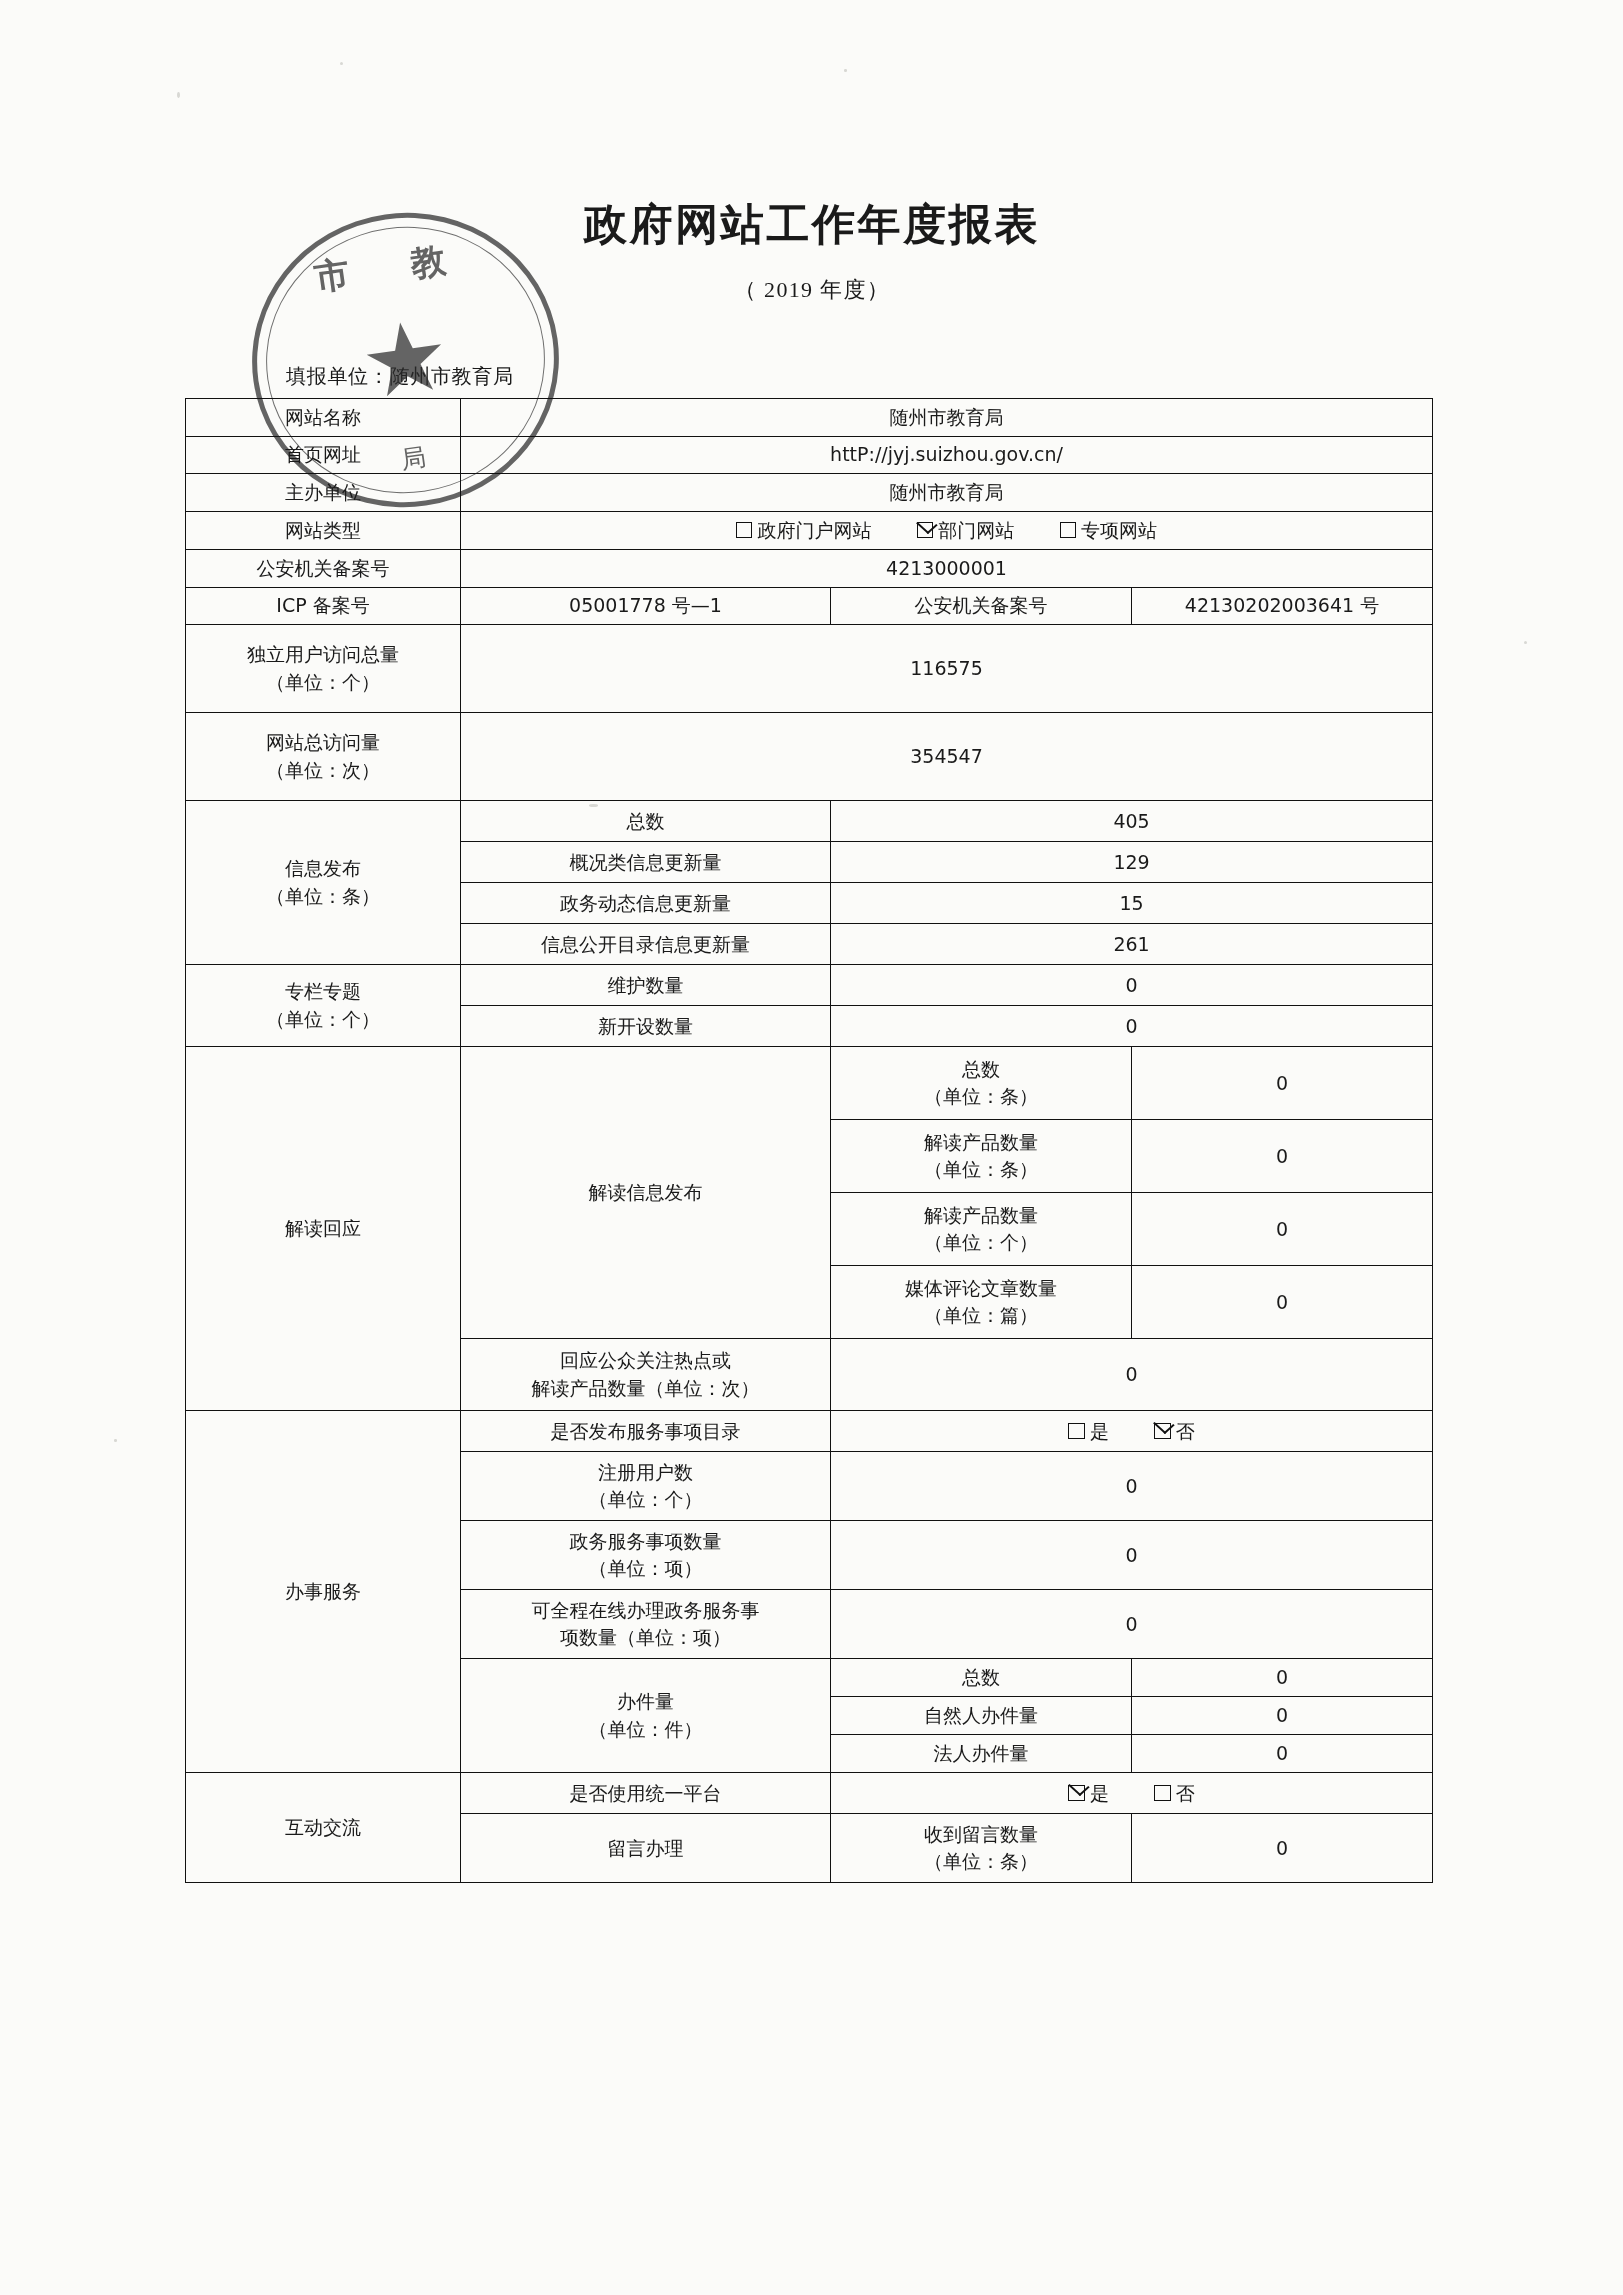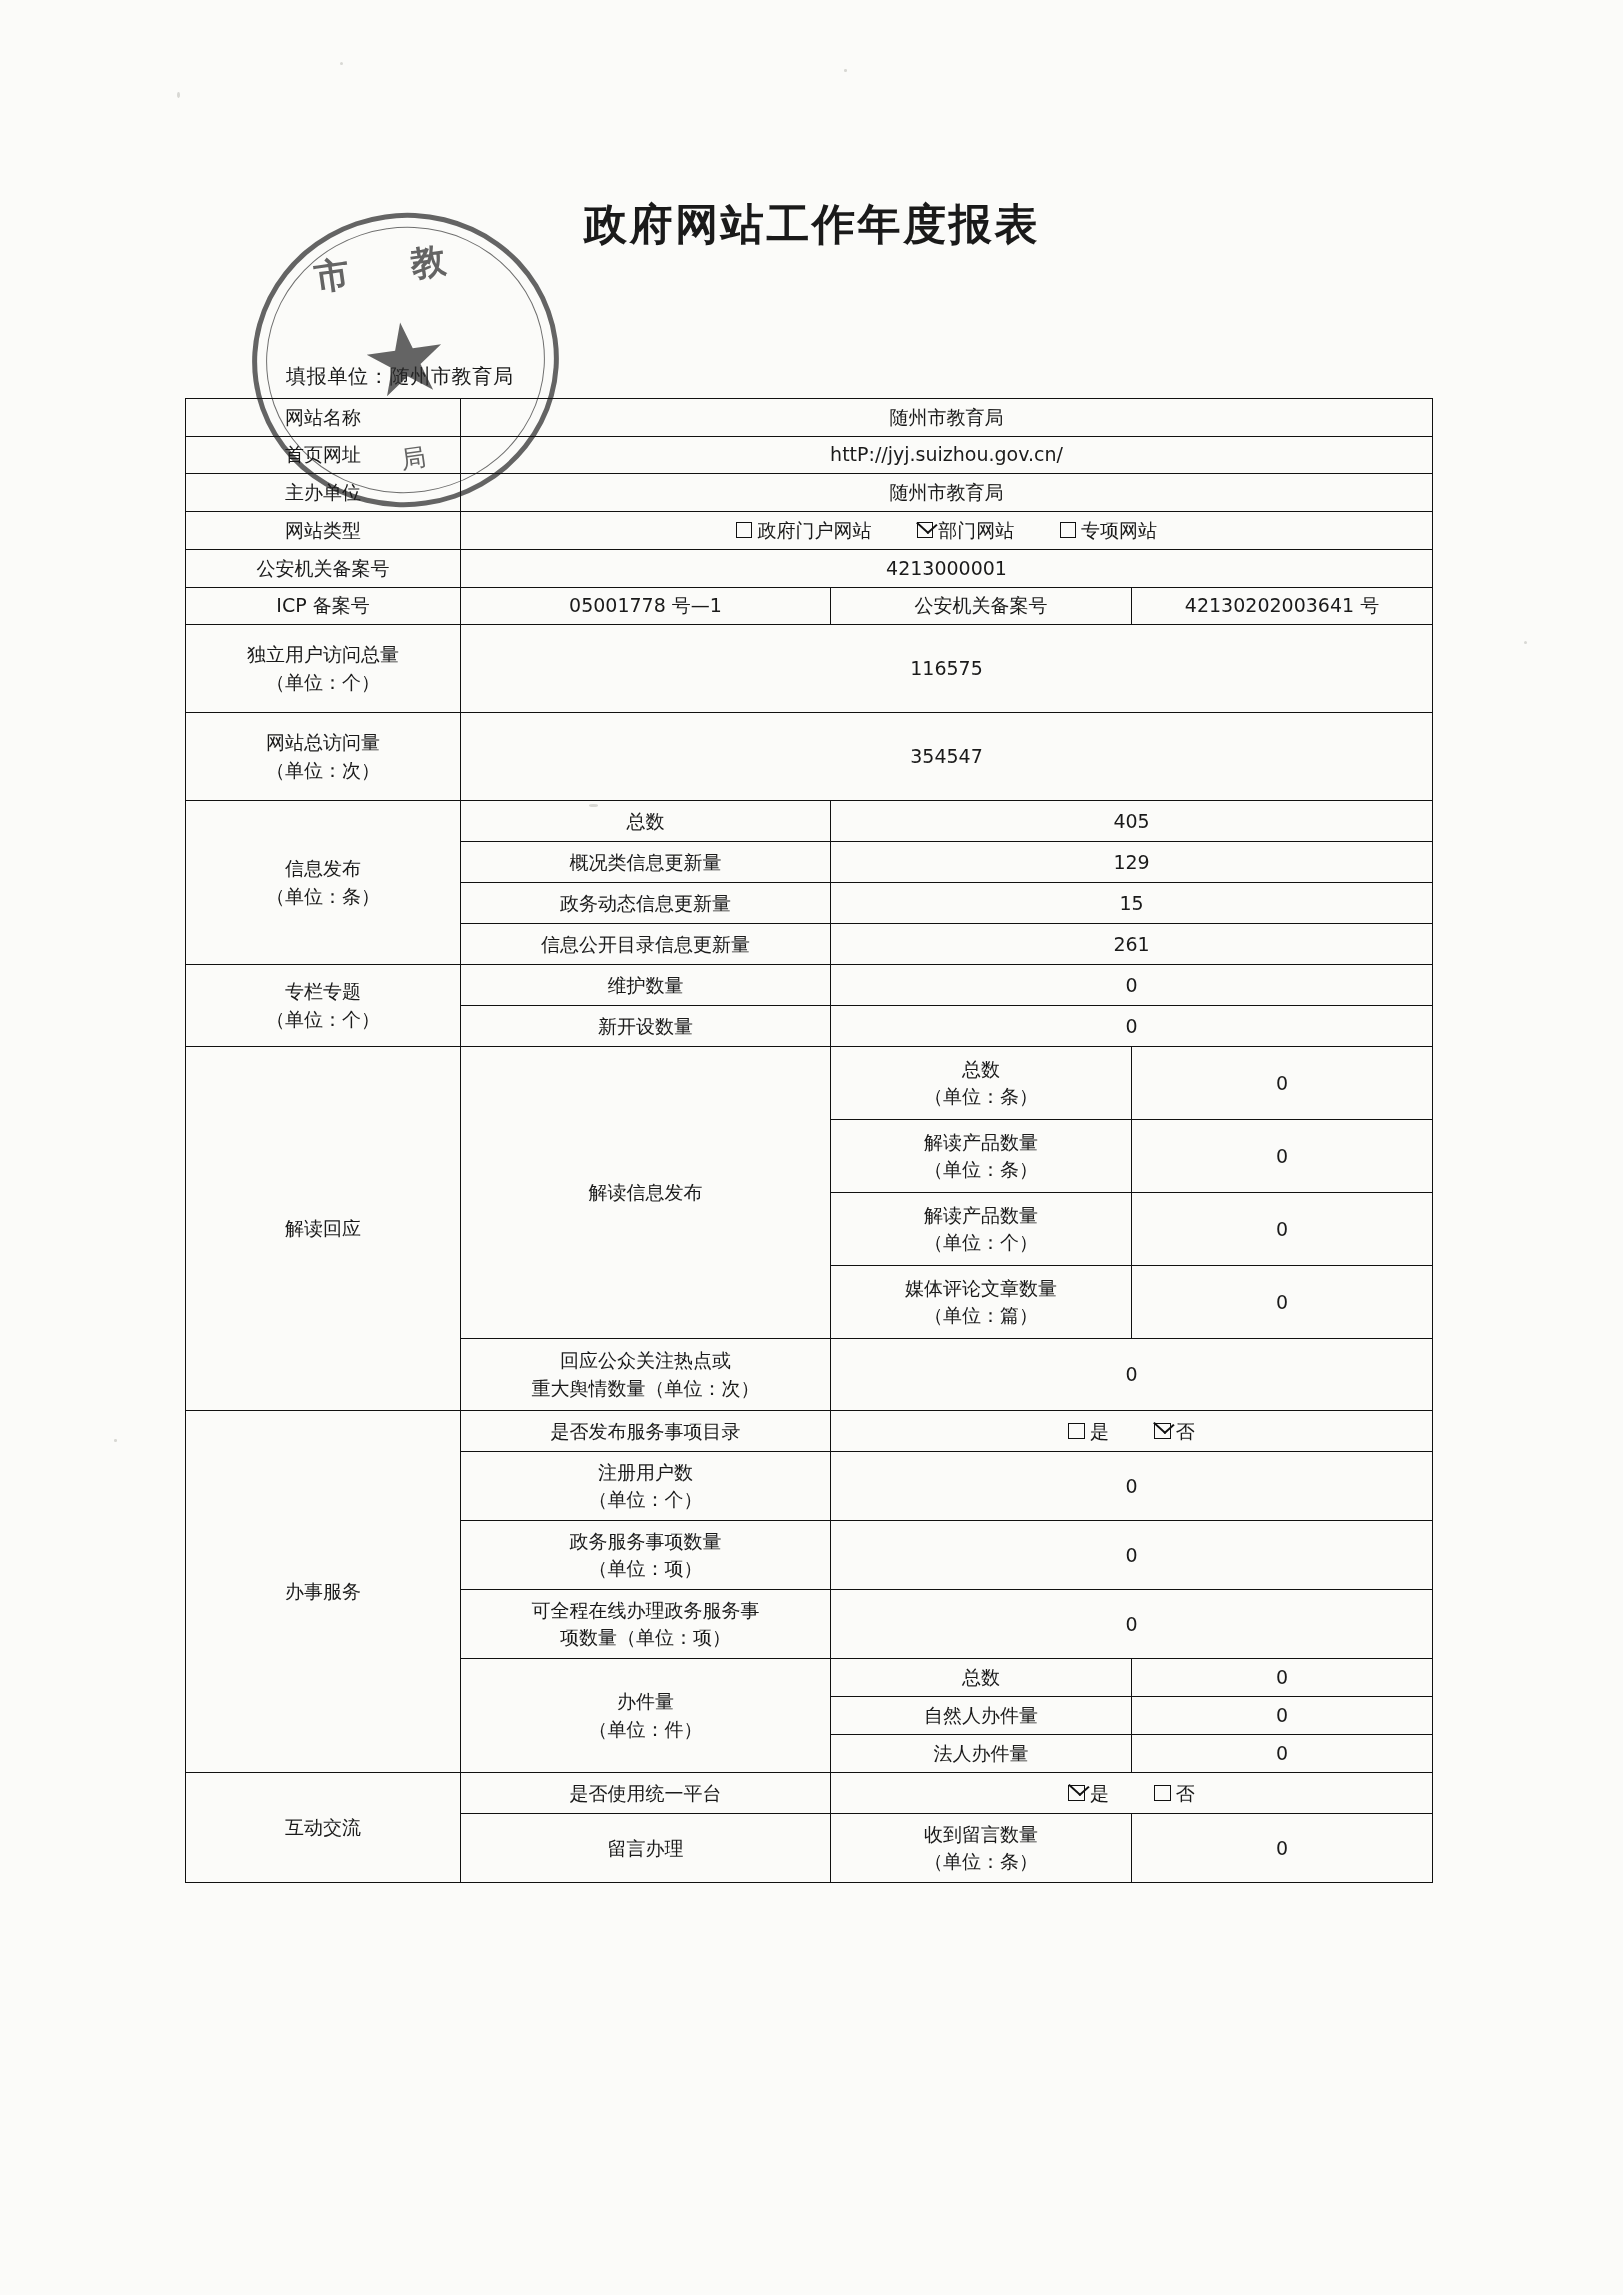--- a/index.html
+++ b/index.html
@@ -167,20 +167,21 @@
 <div class="page">
 
   <div class="speckle" style="left:340px;top:62px;width:3.3px;height:3.3px;"></div>
   <div class="speckle" style="left:844px;top:69px;width:2.6px;height:2.6px;"></div>
   <div class="speckle" style="left:177px;top:92px;width:2.6px;height:5.9px;"></div>
   <div class="speckle" style="left:1524px;top:641px;width:3.3px;height:3.3px;"></div>
   <div class="speckle" style="left:589px;top:804px;width:9.2px;height:2.6px;"></div>
   <div class="speckle" style="left:114px;top:1439px;width:2.6px;height:2.6px;"></div>
 
   <div class="title">政府网站工作年度报表</div>
+  <div class="subtitle">（ 2019 年度）</div>
   <div class="reporter">填报单位：随州市教育局</div>
 
   <div class="seal">
     <div class="seal-inner"></div>
     <div class="seal-text-top">市 教</div>
     <div class="seal-star">
         <span>★</span>
       </div>
     <div class="seal-text-bottom">局</div>
   </div>
@@ -306,21 +307,21 @@
       <tr style="height:73px">
         <td class="lbl two-line">
           <div>媒体评论文章数量</div>
           <div>（单位：篇）</div>
         </td>
         <td class="num">0</td>
       </tr>
       <tr style="height:72px">
         <td class="lbl two-line">
           <div>回应公众关注热点或</div>
-          <div>重大舆情数量（单位：次）</div>
+          <div>解读产品数量（单位：次）</div>
         </td>
         <td class="num" colspan="2">0</td>
       </tr>
 
       <tr style="height:41px">
         <td class="lbl" rowspan="7">办事服务</td>
         <td class="lbl">是否发布服务事项目录</td>
         <td colspan="2">
           <span class="chk"><span class="box"></span><span>是</span></span>
           <span class="chk"><span class="box checked"></span><span>否</span></span>

